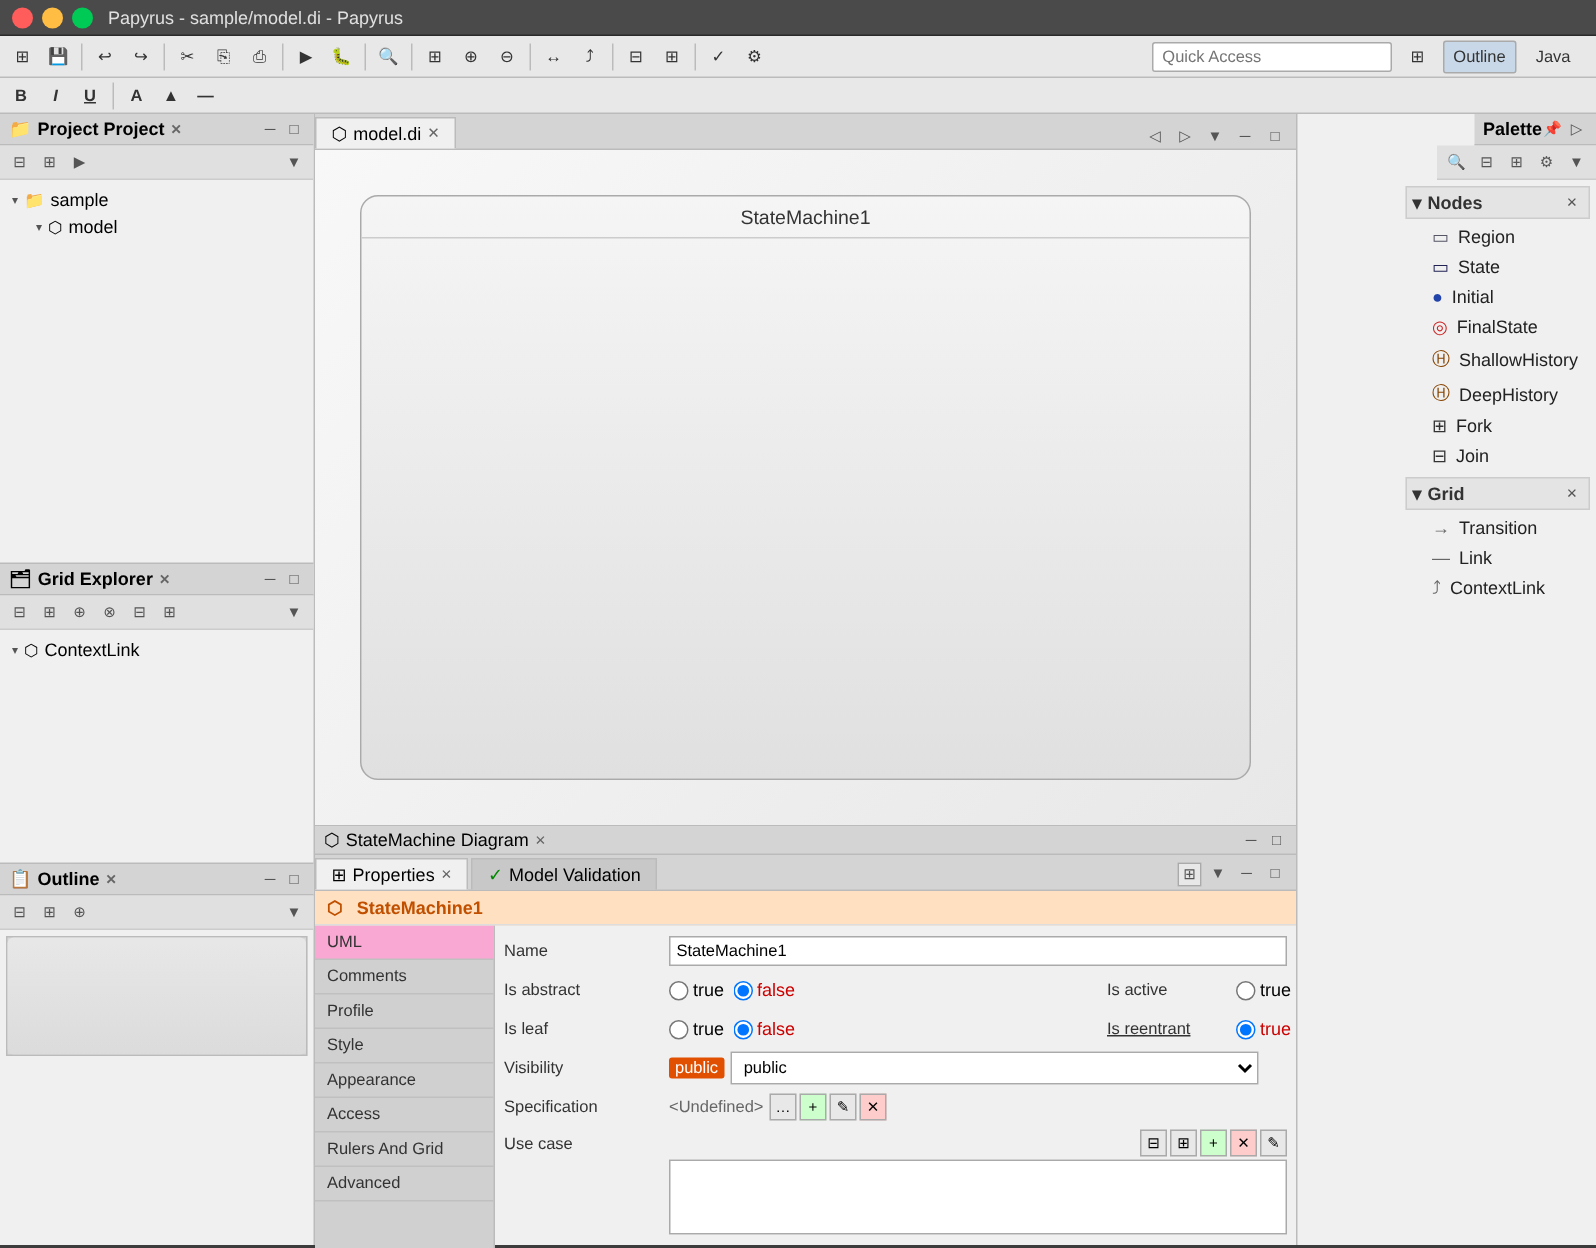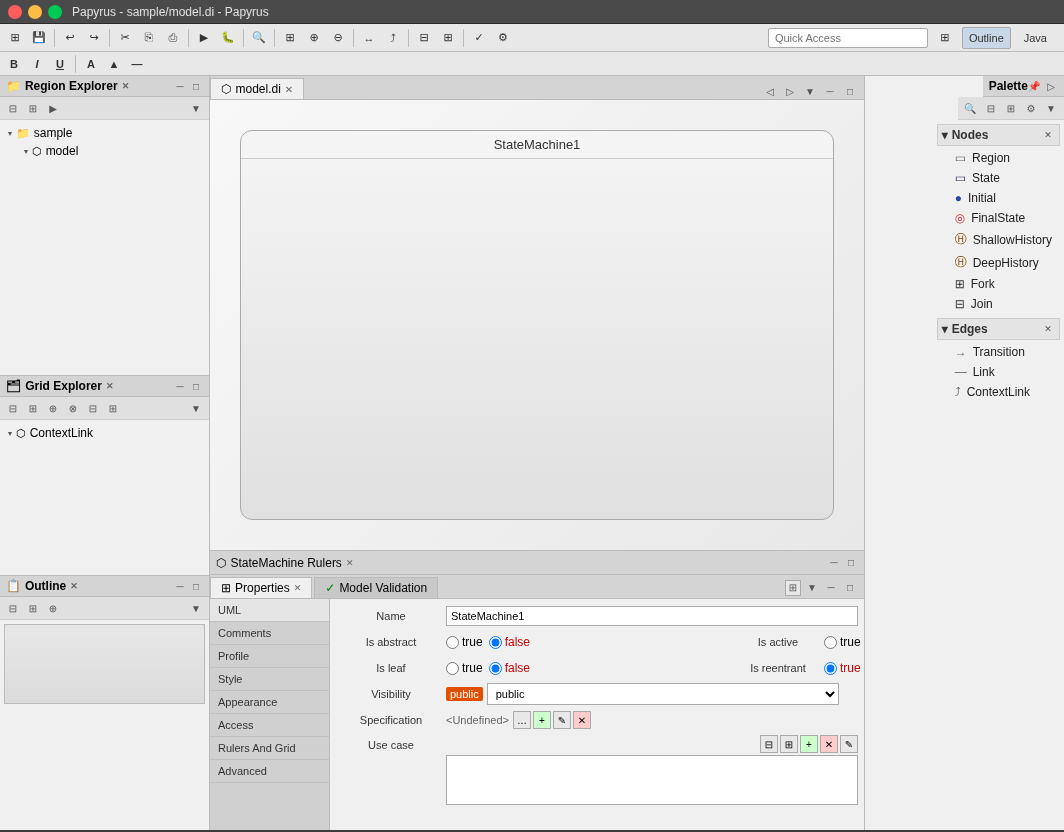--- a/index.html
+++ b/index.html
@@ -239,38 +239,37 @@
       background: #d0d0d0;
       border-right: 1px solid #bbb;
     }
     .props-sidebar-item {
       padding: 5px 8px;
       cursor: pointer;
       font-size: 11px;
       border-bottom: 1px solid #c0c0c0;
       color: #333;
     }
-    .props-sidebar-item.active { background: #e5e5e5; }
+    .props-sidebar-item.active { background: #f9a8d4; }
     .props-main {
       flex: 1;
       overflow: auto;
       padding: 6px;
     }
     .props-row {
       display: flex;
       align-items: center;
       margin-bottom: 4px;
       min-height: 22px;
     }
     .props-label {
       width: 110px;
       font-size: 11px;
       color: #333;
       flex-shrink: 0;
-      text-align: center;
     }
     .props-value {
       flex: 1;
       font-size: 11px;
     }
     .props-input {
       width: 100%;
       height: 20px;
       border: 1px solid #aaa;
       padding: 0 4px;
@@ -438,21 +437,21 @@
 </div>
 
 <div class="main-layout">
 
   <div class="left-panels">
 
     <div class="project-explorer">
       <div class="panel-header">
         <div class="panel-header-title">
           <span>📁</span>
-          <span>Region Explorer</span>
+          <span>Project Project</span>
           <span style="font-size:9px;color:#666;">✕</span>
         </div>
         <div class="panel-header-btns">
           <button class="panel-btn">─</button>
           <button class="panel-btn">□</button>
         </div>
       </div>
       <div class="panel-toolbar">
         <button class="panel-btn" style="width:18px;height:18px;">⊟</button>
         <button class="panel-btn" style="width:18px;height:18px;">⊞</button>
@@ -547,21 +546,21 @@
     <div class="diagram-canvas">
       <div class="state-machine-container">
         <div class="sm-title">StateMachine1</div>
       </div>
     </div>
 
     <div class="bottom-section">
 
       <div class="sm-diagram-bar">
         <span>⬡</span>
-        <span style="margin-left:4px;">StateMachine Rulers</span>
+        <span style="margin-left:4px;">StateMachine Diagram</span>
         <span style="font-size:9px; margin-left:4px; color:#666;">✕</span>
         <div style="margin-left:auto; display:flex; gap:3px;">
           <button class="panel-btn" style="width:14px;height:14px;">─</button>
           <button class="panel-btn" style="width:14px;height:14px;">□</button>
         </div>
       </div>
 
       <div class="props-area">
         <div class="props-tab-bar">
           <div class="props-tab active">
@@ -574,20 +573,24 @@
             <span>Model Validation</span>
           </div>
           <div class="props-tab-right">
             <button class="panel-btn" style="width:16px;height:16px; border:1px solid #aaa; background:#e8e8e8;">⊞</button>
             <button class="panel-btn" style="width:16px;height:16px;">▼</button>
             <button class="panel-btn" style="width:16px;height:16px;">─</button>
             <button class="panel-btn" style="width:16px;height:16px;">□</button>
           </div>
         </div>
 
+        <div class="props-title-bar">
+          <span style="color:#c05000; margin-right:6px;">⬡</span>
+          <span>StateMachine1</span>
+        </div>
 
         <div class="props-content">
 
           <div class="props-sidebar">
             <div class="props-sidebar-item active">UML</div>
             <div class="props-sidebar-item">Comments</div>
             <div class="props-sidebar-item">Profile</div>
             <div class="props-sidebar-item">Style</div>
             <div class="props-sidebar-item">Appearance</div>
             <div class="props-sidebar-item">Access</div>
@@ -634,21 +637,21 @@
                 <span class="radio-item">
                   <input type="radio" name="isLeaf" style="">
                   <span>true</span>
                 </span>
                 <span class="radio-item radio-false">
                   <input type="radio" name="isLeaf" checked="" style="">
                   <span>false</span>
                 </span>
               </div>
               <div style="width:120px; display:flex; align-items:center; gap:6px; margin-left:20px;">
-                <span class="props-label" style="width:80px;">Is reentrant</span>
+                <span class="props-label" style="width:80px;text-decoration:underline;">Is reentrant</span>
                 <div class="radio-group">
                   <span class="radio-item radio-false">
                     <input type="radio" name="isReentrant" checked="" style="">
                     <span>true</span>
                   </span>
 
                 </div>
               </div>
             </div>
 
@@ -750,21 +753,21 @@
         </div>
         <div class="palette-item">
           <span class="palette-icon icon-fork">⊟</span>
           <span>Join</span>
         </div>
       </div>
 
       <div class="palette-section">
         <div class="palette-section-header">
           <span>▾</span>
-          <span>Edges</span>
+          <span>Grid</span>
           <button class="panel-btn" style="margin-left:auto; font-size:9px;">✕</button>
         </div>
         <div class="palette-item">
           <span class="palette-icon icon-edge">→</span>
           <span>Transition</span>
         </div>
         <div class="palette-item">
           <span class="palette-icon icon-edge">—</span>
           <span>Link</span>
         </div>

